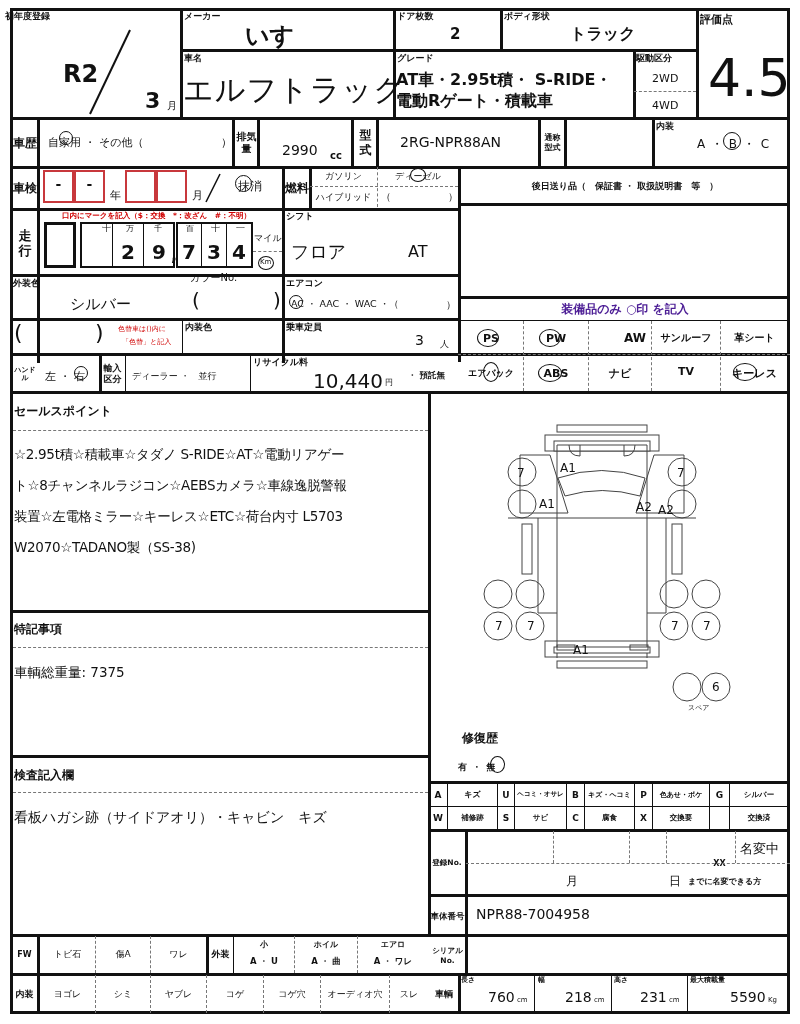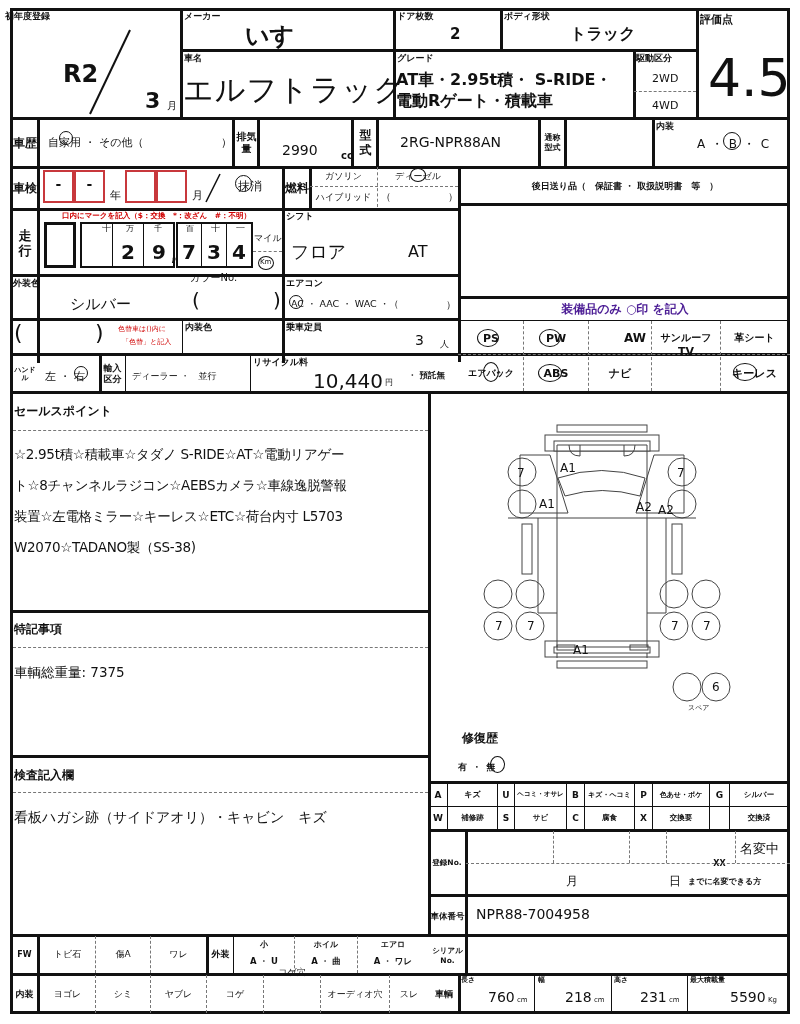--- a/index.html
+++ b/index.html
@@ -78,21 +78,21 @@
 <div class="vlbl" style="left:13px;top:120px;width:24px;height:46px">
     <span>車歴</span>
   </div>
 <div class="abs" style="left:48px;top:135px;font-size:11px">自家用 ・ その他（</div>
 <div class="circ" style="left:59px;top:131px;width:14px;height:14px"></div>
 <div class="abs" style="left:221px;top:135px;font-size:11px">）</div>
 <div class="vlbl" style="left:236px;top:120px;width:21px;height:46px;font-size:10px;line-height:12px">
     <span>排気量</span>
   </div>
 <div class="abs" style="left:282px;top:142px;font-size:14px">2990</div>
-<div class="abs bold" style="left:341px;top:150px;font-size:10px">cc</div>
+<div class="abs bold" style="left:330px;top:150px;font-size:10px">cc</div>
 <div class="vlbl" style="left:355px;top:120px;width:21px;height:46px;font-size:12px">
     <span>型式</span>
   </div>
 <div class="abs" style="left:400px;top:134px;font-size:14px">2RG-NPR88AN</div>
 <div class="vlbl" style="left:541px;top:120px;width:23px;height:46px;font-size:8px;line-height:10px">
     <span>通称型式</span>
   </div>
 <div class="lbl" style="left:656px;top:120px">内装</div>
 <div class="abs" style="left:697px;top:136px;font-size:12px;word-spacing:2px">A ・ B ・ C</div>
 <div class="circ" style="left:723px;top:132px;width:18px;height:18px"></div>
@@ -222,21 +222,21 @@
 <div class="circ" style="left:539px;top:329px;width:22px;height:18px"></div>
 <div class="cell bold" style="left:604px;top:322px;width:62px;height:32px;font-size:12px">AW</div>
 <div class="cell bold" style="left:652px;top:322px;width:68px;height:32px;font-size:10px">サンルーフ</div>
 <div class="cell bold" style="left:721px;top:322px;width:67px;height:32px;font-size:10px">革シート</div>
 
 <div class="cell bold" style="left:459px;top:356px;width:64px;height:34px;font-size:9px">エアバック</div>
 <div class="circ" style="left:483px;top:362px;width:16px;height:20px"></div>
 <div class="cell bold" style="left:524px;top:356px;width:64px;height:34px;font-size:11px">ABS</div>
 <div class="circ" style="left:538px;top:364px;width:24px;height:18px"></div>
 <div class="cell bold" style="left:589px;top:356px;width:62px;height:34px;font-size:11px">ナビ</div>
-<div class="cell bold" style="left:652px;top:336px;width:68px;height:30px;font-size:11px">TV</div>
+<div class="cell bold" style="left:652px;top:356px;width:68px;height:30px;font-size:11px">TV</div>
 <div class="cell bold" style="left:721px;top:356px;width:67px;height:34px;font-size:11px">キーレス</div>
 <div class="circ" style="left:733px;top:363px;width:24px;height:18px"></div>
 
 <div class="vline" style="left:428px;top:391px;height:543px"></div>
 
 <div class="abs bold" style="left:14px;top:403px;font-size:12px">セールスポイント</div>
 <div class="dash-h" style="left:13px;top:430px;width:415px"></div>
 <div class="abs" style="left:14px;top:446px;font-size:13.5px;letter-spacing:-0.3px">☆2.95t積☆積載車☆タダノ S-RIDE☆AT☆電動リアゲー</div>
 <div class="abs" style="left:14px;top:477px;font-size:13.5px;letter-spacing:-0.3px">ト☆8チャンネルラジコン☆AEBSカメラ☆車線逸脱警報</div>
 <div class="abs" style="left:14px;top:508px;font-size:13.5px;letter-spacing:-0.3px">装置☆左電格ミラー☆キーレス☆ETC☆荷台内寸 L5703</div>
@@ -385,21 +385,21 @@
 <div class="dash-v" style="left:150px;top:975px;height:38px"></div>
 <div class="dash-v" style="left:206px;top:975px;height:38px"></div>
 <div class="dash-v" style="left:263px;top:975px;height:38px"></div>
 <div class="dash-v" style="left:320px;top:975px;height:38px"></div>
 <div class="dash-v" style="left:389px;top:975px;height:38px"></div>
 <div class="cell bold" style="left:12px;top:975px;width:25px;height:38px;font-size:9px">内装</div>
 <div class="cell" style="left:40px;top:975px;width:55px;height:38px;font-size:9px">ヨゴレ</div>
 <div class="cell" style="left:96px;top:975px;width:54px;height:38px;font-size:9px">シミ</div>
 <div class="cell" style="left:151px;top:975px;width:55px;height:38px;font-size:9px">ヤブレ</div>
 <div class="cell" style="left:207px;top:975px;width:56px;height:38px;font-size:9px">コゲ</div>
-<div class="cell" style="left:264px;top:953px;width:56px;height:38px;font-size:9px">コゲ穴</div>
+<div class="cell" style="left:264px;top:975px;width:56px;height:38px;font-size:9px">コゲ穴</div>
 <div class="cell" style="left:321px;top:975px;width:68px;height:38px;font-size:9px">オーディオ穴</div>
 <div class="cell" style="left:390px;top:975px;width:38px;height:38px;font-size:9px">スレ</div>
 
 <div class="vlbl" style="left:430px;top:938px;width:35px;height:35px;font-size:7.5px;line-height:10px">
     <span>シリアルNo.</span>
   </div>
 <div class="vline" style="left:465px;top:934px;height:39px"></div>
 <div class="vline" style="left:458px;top:973px;height:41px"></div>
 <div class="thin-v" style="left:534px;top:974px;height:40px"></div>
 <div class="thin-v" style="left:611px;top:974px;height:40px"></div>

